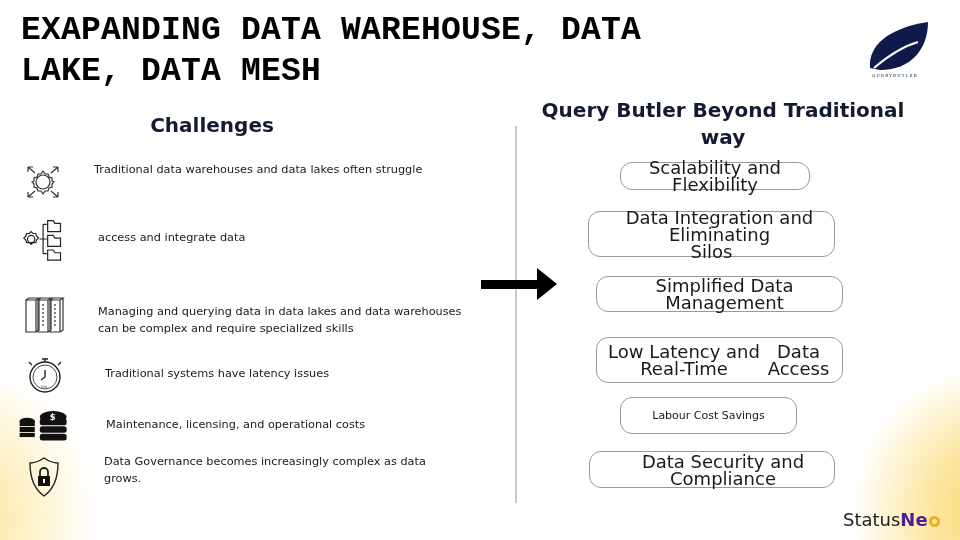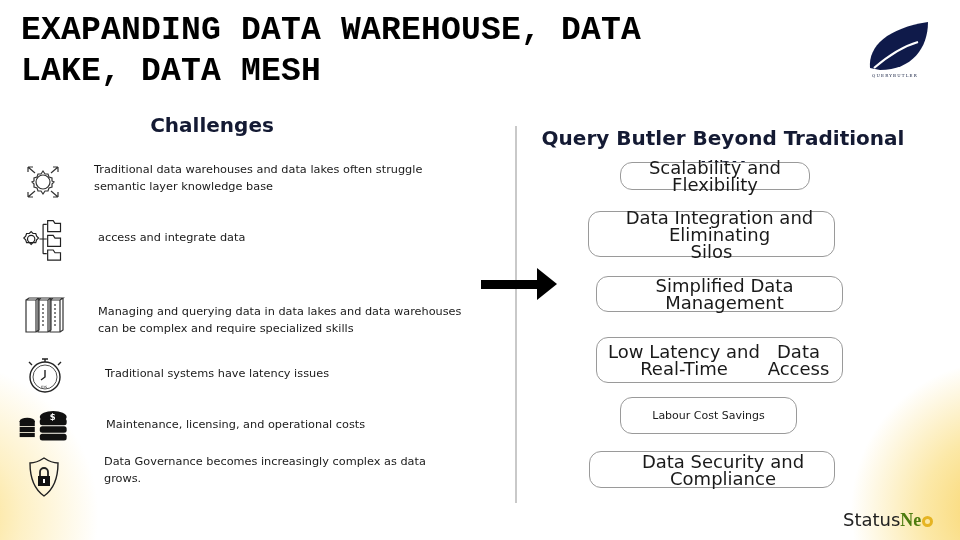--- a/index.html
+++ b/index.html
@@ -15,34 +15,34 @@
   }
   .title {
     position: absolute; left: 21px; top: 10px; width: 820px;
     font-family: Liberation Mono, monospace; font-weight: bold; font-size: 33px;
     line-height: 41px; letter-spacing: 0.2px; color: #000;
   }
   .logo { position: absolute; left: 866px; top: 18px; width: 66px; height: 62px; }
   .logo-caption { position: absolute; left: 872px; top: 73px; font-size: 4px; letter-spacing: 1.2px; color: #0f1a3c; font-family: "DejaVu Serif", serif; }
   .col-heading { position: absolute; font-weight: bold; color: #141a33; font-size: 20px; text-align: center; }
   .challenges-heading { left: 112px; top: 113px; width: 200px; }
-  .beyond-heading { left: 535px; top: 97px; width: 376px; line-height: 27px; margin-top: 28px; }
+  .beyond-heading { left: 535px; top: 97px; width: 376px; line-height: 27px; }
   .divider { position: absolute; left: 515px; top: 126px; width: 2px; height: 377px; background: #c9c9c9; }
   .challenge-row { position: absolute; left: 0; width: 500px; }
   .challenge-icon { position: absolute; left: 18px; width: 52px; height: 44px; }
   .challenge-text { position: absolute; font-size: 11.3px; line-height: 17px; color: #1a1a1a; }
   .arrow { position: absolute; left: 481px; top: 264px; width: 78px; height: 40px; }
   .pill {
     position: absolute; border: 1px solid #9a9a9a; border-radius: 12px; background: #fff;
     font-size: 18px; line-height: 17px; color: #1a1a1a; text-align: center;
     display: flex; align-items: center; justify-content: center; padding: 0 8px;
   }
   .pill.small { font-size: 11px; }
   .brand { position: absolute; left: 843px; top: 509px; font-size: 18px; color: #222; font-family: "DejaVu Sans", sans-serif; }
-  .brand b { color: #4d7c0f; font-family: Liberation Serif, serif; }
+  .brand b { color: #4c1d95; }
   .brand .o { display: inline-block; width: 11px; height: 11px; border: 3px solid #e6b422; border-radius: 50%; vertical-align: -1px; margin-left: 1px; }
 </style>
 </head>
 <body>
 
 <div class="glow-left"></div>
 <div class="glow-right"></div>
 
 <div class="title">
   <div>EXAPANDING DATA WAREHOUSE, DATA</div>
@@ -69,21 +69,20 @@
       <circle cx="25" cy="20" r="7"></circle>
       <path d="M25 9 l2 3 h3 l1 3 l3 1 v3 l2 1 l-2 2 v3 l-3 1 l-1 3 h-3 l-2 3 l-2 -3 h-3 l-1 -3 l-3 -1 v-3 l-2 -2 l2 -1 v-3 l3 -1 l1 -3 h3 z"></path>
       <path d="M10 5 l7 6 M10 5 h5 M10 5 v5"></path>
       <path d="M40 5 l-7 6 M40 5 h-5 M40 5 v5"></path>
       <path d="M10 35 l7 -6 M10 35 h5 M10 35 v-5"></path>
       <path d="M40 35 l-7 -6 M40 35 h-5 M40 35 v-5"></path>
     </g>
   </svg>
   <div class="challenge-text" style="left:94px; top:1px;">
     <div>Traditional data warehouses and data lakes often struggle</div>
-    <div>semantic layer knowledge base</div>
   </div>
 </div>
 
 <div class="challenge-row" style="top:220px;">
   <svg class="challenge-icon" style="top:-3px;" viewBox="0 0 52 48">
     <g fill="none" stroke="#222" stroke-width="1.3">
       <circle cx="12" cy="24" r="4"></circle>
       <path d="M12 16 l2 2 h3 l1 3 l2 2 l-2 2 l-1 3 h-3 l-2 2 l-2 -2 h-3 l-1 -3 l-2 -2 l2 -2 l1 -3 h3 z"></path>
       <path d="M21 24 h4 M25 8 v32 M25 8 h4 M25 24 h4 M25 40 h4"></path>
       <path d="M30 4 h6 l2 3 h6 v9 h-14 z"></path>

